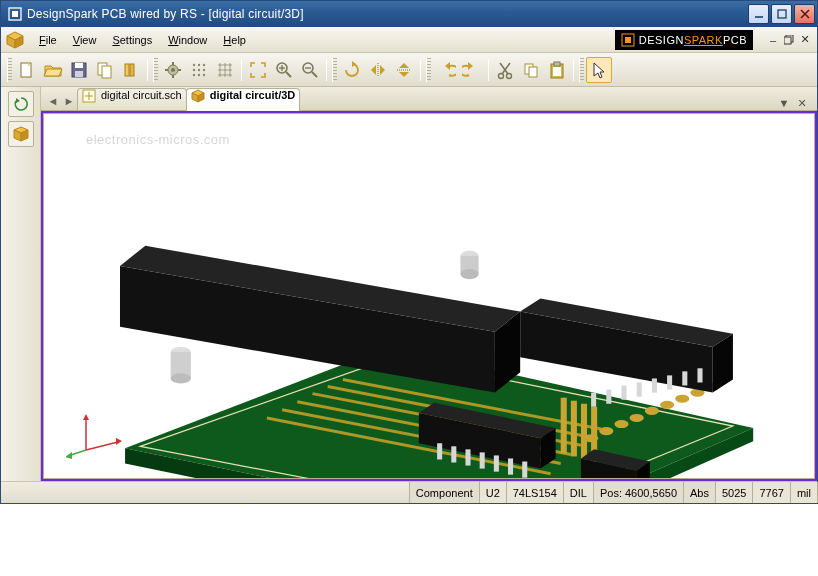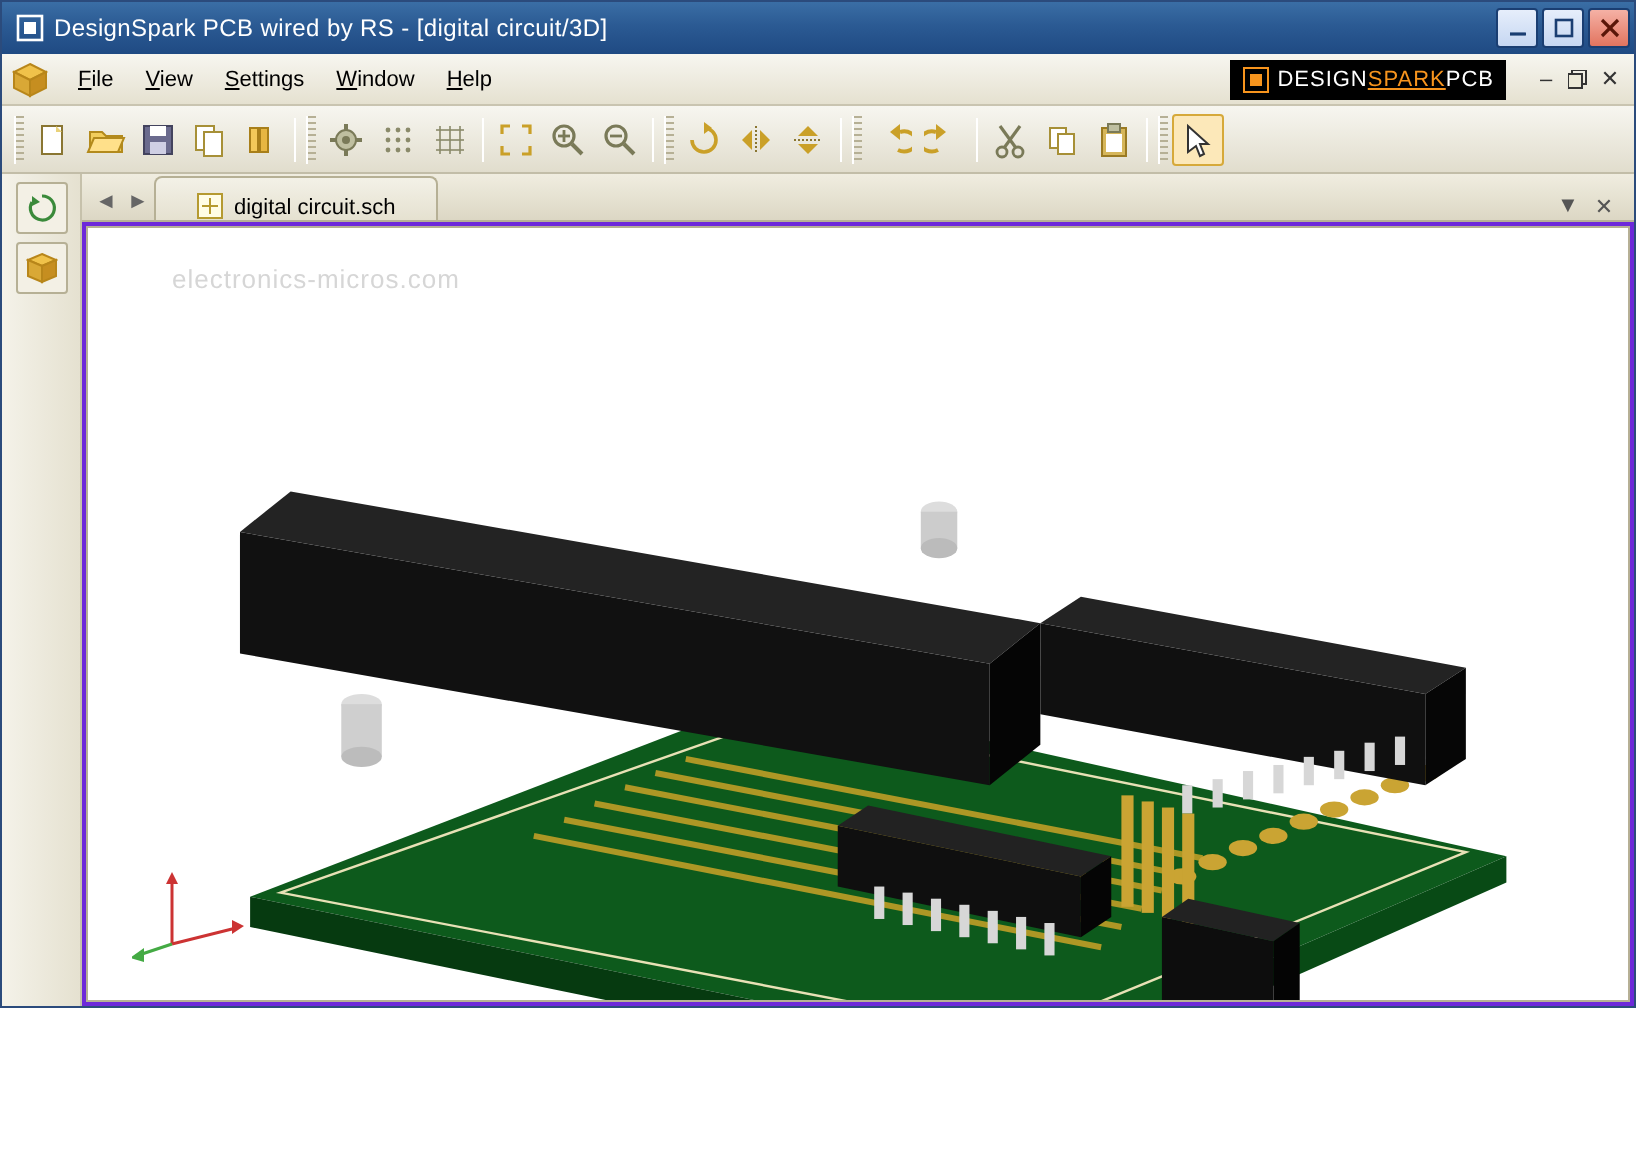--- a/index.html
+++ b/index.html
@@ -32,21 +32,21 @@
   .tool-sep { width: 1px; height: 22px; background: #b6b095; margin: 0 3px; border-right: 1px solid #fff; }
   .tool-btn svg { width: 20px; height: 20px; }
   
   .workspace { flex: 1; display: flex; min-height: 0; }
   .left-gutter { width: 40px; background: linear-gradient(to right, #f4f2e9, #e5e1d0); border-right: 1px solid #c6c1ab; display: flex; flex-direction: column; align-items: center; padding-top: 4px; gap: 4px; }
   .gutter-btn { width: 26px; height: 26px; border: 1px solid #b6b095; border-radius: 2px; background: #f3f0e5; display: flex; align-items: center; justify-content: center; cursor: pointer; }
   
   .main-area { flex: 1; display: flex; flex-direction: column; min-width: 0; }
   .doc-tabs { height: 24px; background: linear-gradient(#f0ede0, #dcd7c4); border-bottom: 1px solid #b6b095; display: flex; align-items: flex-end; padding: 0 4px; position: relative; }
   .tab-nav { width: 16px; height: 18px; display:flex; align-items:center; justify-content:center; color:#666; cursor:pointer; }
-  .doc-tab { height: 22px; padding: 0 20px; display: flex; align-items: flex-end; gap: 5px; border: 1px solid #b6b095; border-bottom: none; background: linear-gradient(#f3f1e7, #e5e1d0); border-radius: 4px 4px 0 0; margin-right: -1px; cursor: pointer; position: relative; }
+  .doc-tab { height: 22px; padding: 0 4px; display: flex; align-items: flex-start; gap: 5px; border: 1px solid #b6b095; border-bottom: none; background: linear-gradient(#f3f1e7, #e5e1d0); border-radius: 4px 4px 0 0; margin-right: -1px; cursor: pointer; position: relative; }
   .doc-tab.active { background: #fff; z-index: 2; font-weight: bold; height: 23px; margin-bottom: -1px; }
   .doc-tab .tab-icon { width: 14px; height: 14px; display:flex; align-items:center; justify-content:center; }
   .tab-spacer { flex:1; }
   .tab-right-btns { display:flex; gap:4px; align-items:center; padding-right:4px; }
   .tab-right-btn { width:14px; height:14px; color:#555; cursor:pointer; display:flex; align-items:center; justify-content:center; }
   
   .canvas { flex: 1; background: #fff; border: 1px solid #b6b095; margin: 2px; position: relative; overflow: hidden; }
   .watermark { position: absolute; top: 18px; left: 42px; color: #d6d6d6; font-size: 13px; letter-spacing: 0.5px; }
   .axes { position: absolute; bottom: 18px; left: 22px; width: 60px; height: 50px; }
   .board3d { position: absolute; inset: 0; }
@@ -315,20 +315,30 @@
         <div class="doc-tab">
           <span class="tab-icon">
               <svg width="14" height="14" viewBox="0 0 14 14">
                 <rect x="1" y="1" width="12" height="12" fill="#fffde6" stroke="#b59a30"></rect>
                 <line x1="3" y1="7" x2="11" y2="7" stroke="#b59a30"></line>
                 <line x1="7" y1="3" x2="7" y2="11" stroke="#b59a30"></line>
               </svg>
             </span>
           <span>digital circuit.sch</span>
         </div>
+        <div class="doc-tab active">
+          <span class="tab-icon">
+              <svg width="14" height="14" viewBox="0 0 14 14">
+                <polygon points="7,1 13,4 7,7 1,4" fill="#f0c24a" stroke="#b8861a"></polygon>
+                <polygon points="1,4 7,7 7,13 1,10" fill="#d9a836" stroke="#b8861a"></polygon>
+                <polygon points="13,4 7,7 7,13 13,10" fill="#c68e20" stroke="#b8861a"></polygon>
+              </svg>
+            </span>
+          <span>digital circuit/3D</span>
+        </div>
         <div class="tab-spacer"></div>
         <div class="tab-right-btns">
           <div class="tab-right-btn">▼</div>
           <div class="tab-right-btn">✕</div>
         </div>
       </div>
 
       <div class="canvas">
         <div class="watermark">electronics-micros.com</div>
         <svg class="board3d" viewBox="0 0 760 460" preserveAspectRatio="xMidYMid meet">
@@ -425,14 +435,26 @@
             <polygon points="20,4 17,10 23,10" fill="#c33"></polygon>
           <line x1="20" y1="40" x2="52" y2="32" stroke="#c33" stroke-width="1.5"></line>
             <polygon points="56,31 50,28 50,35" fill="#c33"></polygon>
           <line x1="20" y1="40" x2="2" y2="46" stroke="#4a4" stroke-width="1.5"></line>
             <polygon points="-1,47 6,42 6,49" fill="#4a4"></polygon>
         </svg>
       </div>
     </div>
   </div>
 
+  <div class="statusbar">
+    <div class="status-spacer"></div>
+    <div class="status-cell label">Component</div>
+    <div class="status-cell">U2</div>
+    <div class="status-cell">74LS154</div>
+    <div class="status-cell">DIL</div>
+    <div class="status-cell label"><span>Pos:</span>&nbsp;<span>4600,5650</span></div>
+    <div class="status-cell label">Abs</div>
+    <div class="status-cell">5025</div>
+    <div class="status-cell">7767</div>
+    <div class="status-cell">mil</div>
+  </div>
 
 </div>
 
 </body></html>

